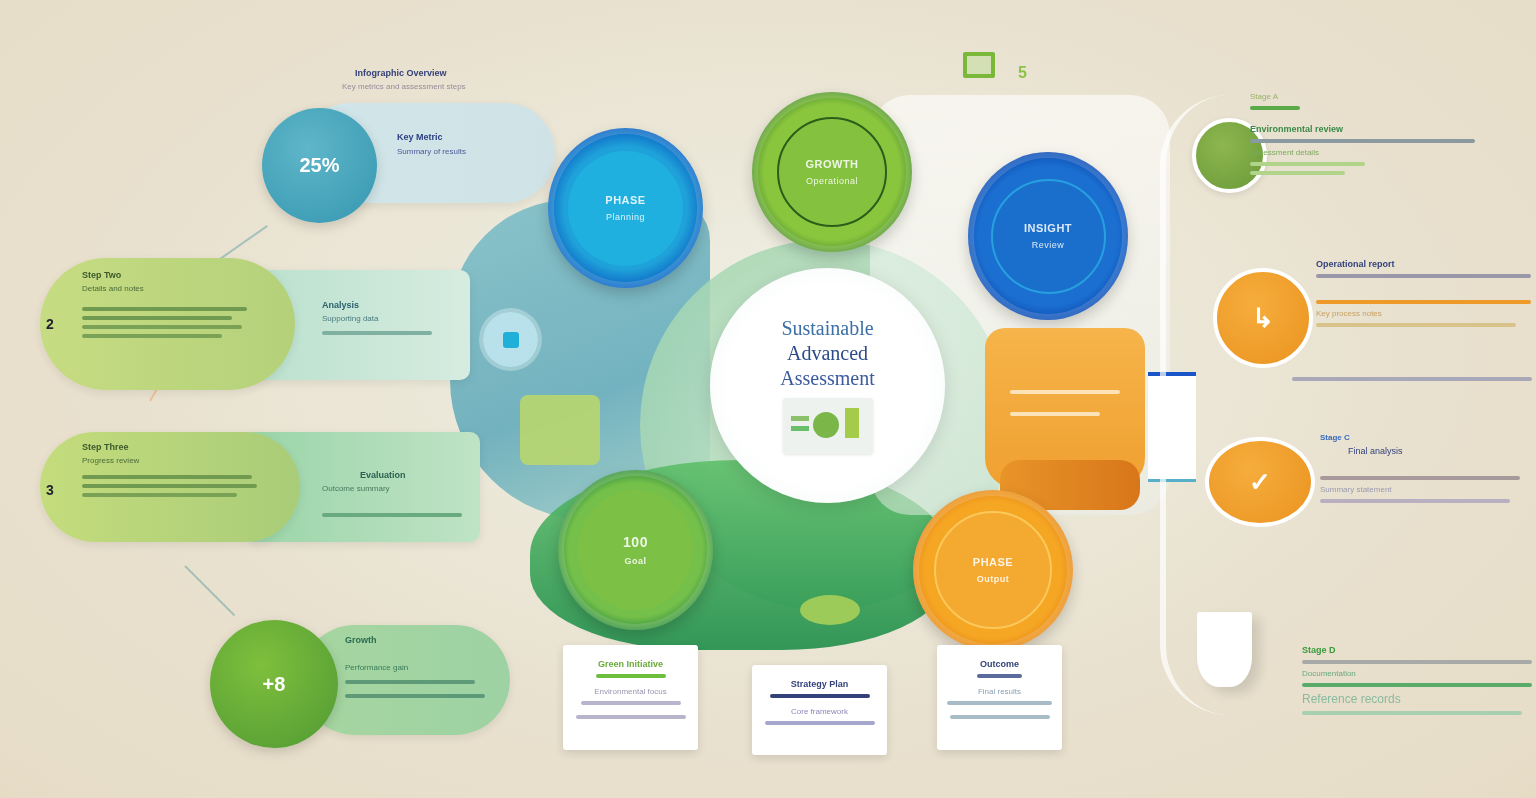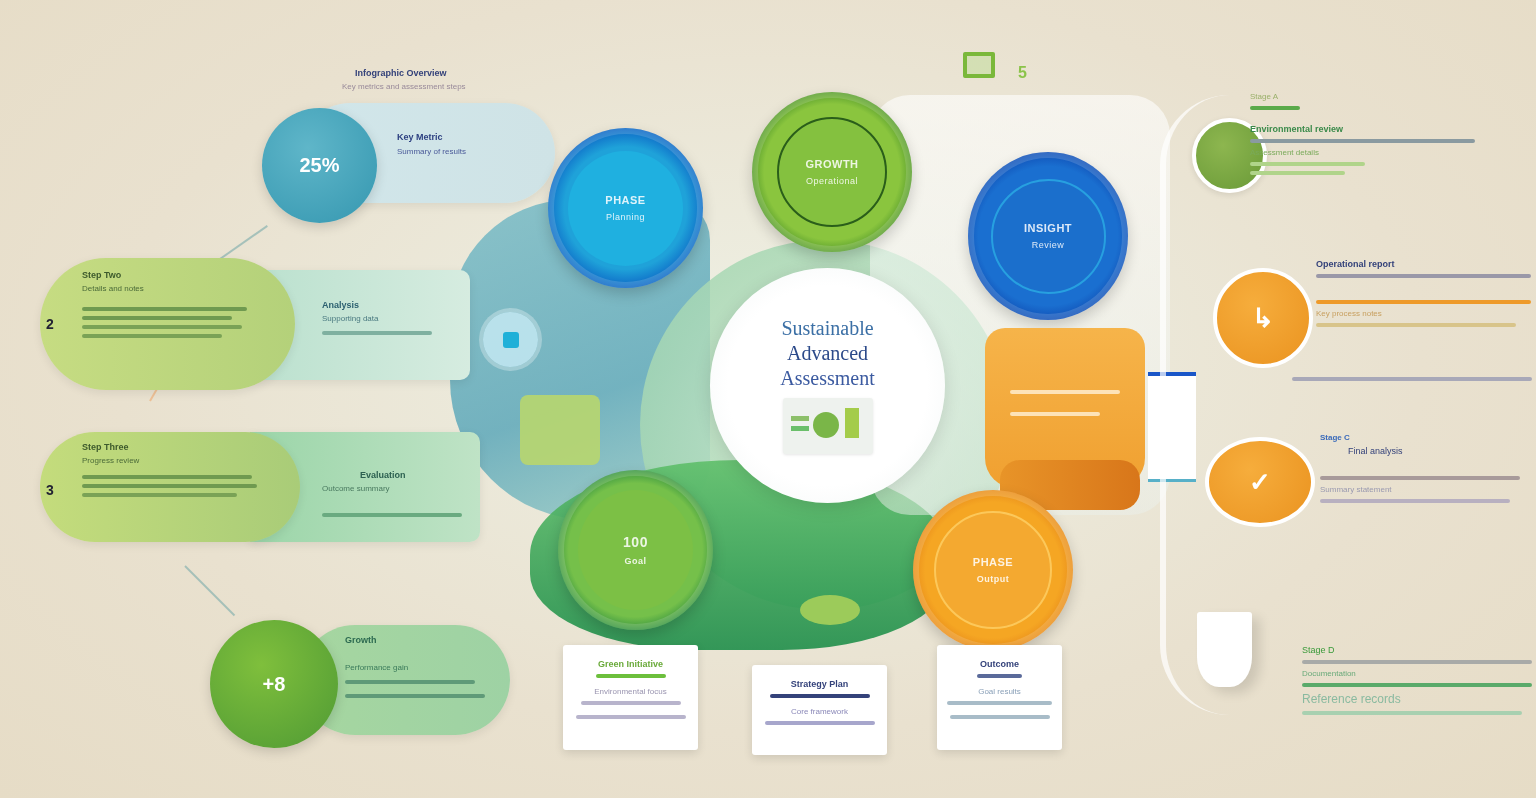--- a/index.html
+++ b/index.html
@@ -175,21 +175,21 @@
 </div>
 <div class="card" style="left:752px; top:665px; width:135px; height:90px;">
   <div style="font-size:9px; color:#34427a; font-weight:bold;">Strategy Plan</div>
   <div class="line" style="background:#34427a; width:100px;"></div>
   <div style="font-size:8px; color:#8a88b8; margin-top:4px;">Core framework</div>
   <div class="line" style="background:#a7a6cc; width:110px;"></div>
 </div>
 <div class="card" style="left:937px; top:645px; width:125px; height:105px;">
   <div style="font-size:9px; color:#34427a; font-weight:bold;">Outcome</div>
   <div class="line" style="background:#5a6a9a; width:45px;"></div>
-  <div style="font-size:8px; color:#8aa0b8; margin-top:4px;">Goal results</div>
+  <div style="font-size:8px; color:#8aa0b8; margin-top:4px;">Final results</div>
   <div class="line" style="background:#a8bcc8; width:105px;"></div>
   <div class="line" style="background:#a8bcc8; width:100px;"></div>
 </div>
 
 <div class="abs" style="left:1160px; top:95px; width:140px; height:620px; border-left:6px solid rgba(255,255,255,0.7); border-radius:70px 0 0 70px;"></div>
 
 <div class="circle" style="left:1192px; top:118px; width:75px; height:75px; background:radial-gradient(circle at 40% 35%,#8db64f,#6a9a38); border:4px solid #ffffff; box-shadow:0 2px 6px rgba(0,0,0,0.1);"></div>
 <div class="abs" style="left:1250px; top:92px; width:230px;">
   <div style="font-size:8px; color:#9ab06a;">Stage A</div>
   <div class="line" style="background:#5aaa4a; width:50px;"></div>
@@ -220,19 +220,19 @@
 <div class="abs" style="left:1320px; top:433px; width:215px;">
   <div style="font-size:8px; color:#3a6aba; font-weight:bold;">Stage C</div>
   <div style="font-size:9px; color:#34427a; margin-top:4px; margin-left:28px; white-space:nowrap;">Final analysis</div>
   <div class="line" style="background:#a89a9a; width:200px; margin-top:20px;"></div>
   <div style="font-size:8px; color:#9a9ab0;">Summary statement</div>
   <div class="line" style="background:#b8b0c0; width:190px;"></div>
 </div>
 
 <div class="abs" style="left:1197px; top:612px; width:55px; height:75px; background:#ffffff; border-radius:3px 3px 40% 40%; box-shadow:8px 6px 12px rgba(0,0,0,0.12);"></div>
 <div class="abs" style="left:1302px; top:645px; width:234px;">
-  <div style="font-size:9px; color:#3a9a3a; font-weight:normal;">Stage D</div>
+  <div style="font-size:9px; color:#3a9a3a; font-weight:bold;">Stage D</div>
   <div class="line" style="background:#a8aaa8; width:230px;"></div>
   <div style="font-size:8px; color:#6aaa7a; white-space:nowrap;">Documentation</div>
   <div class="line" style="background:#5aaa6a; width:230px;"></div>
   <div style="font-size:12px; color:#8abaa0;">Reference records</div>
   <div class="line" style="background:#a8d0b0; width:220px;"></div>
 </div>
 
 </body></html>

